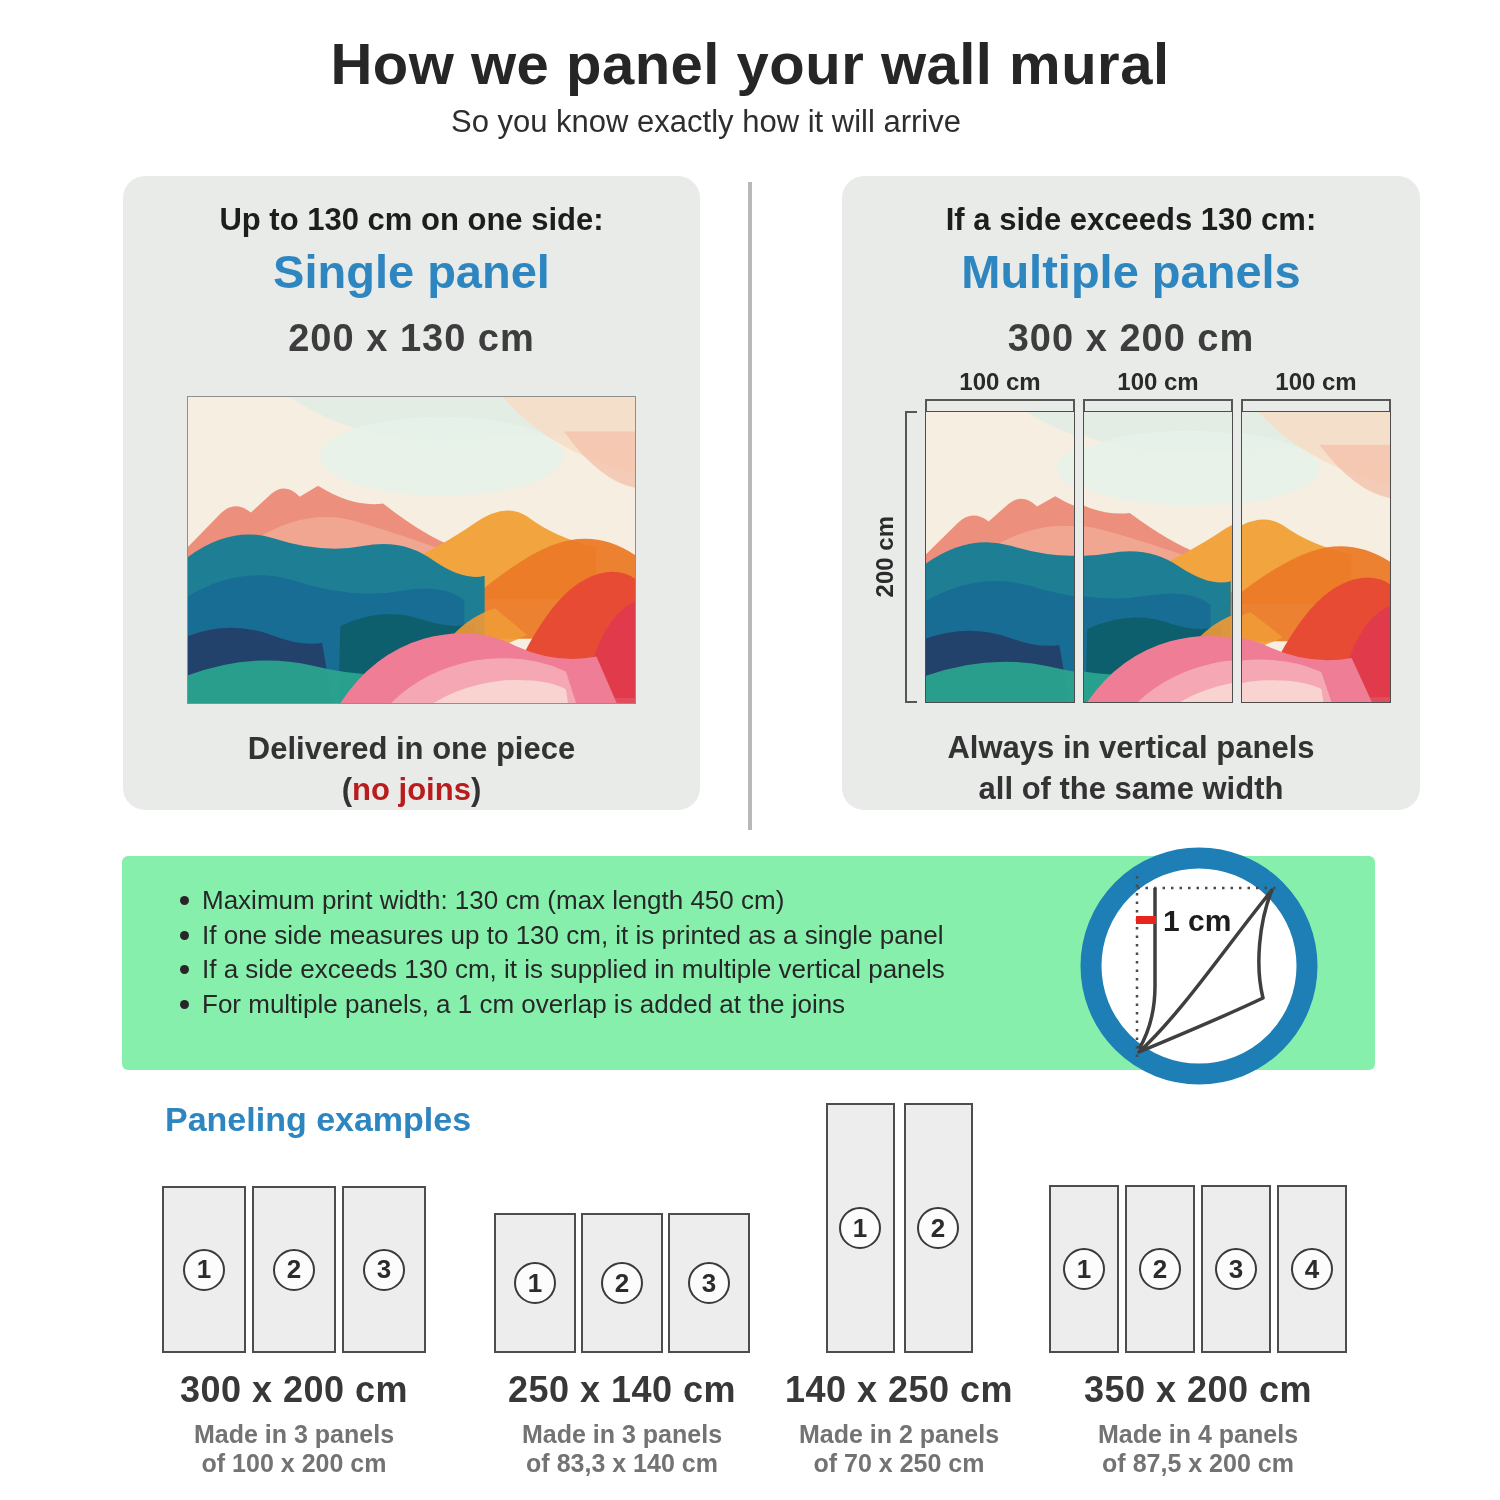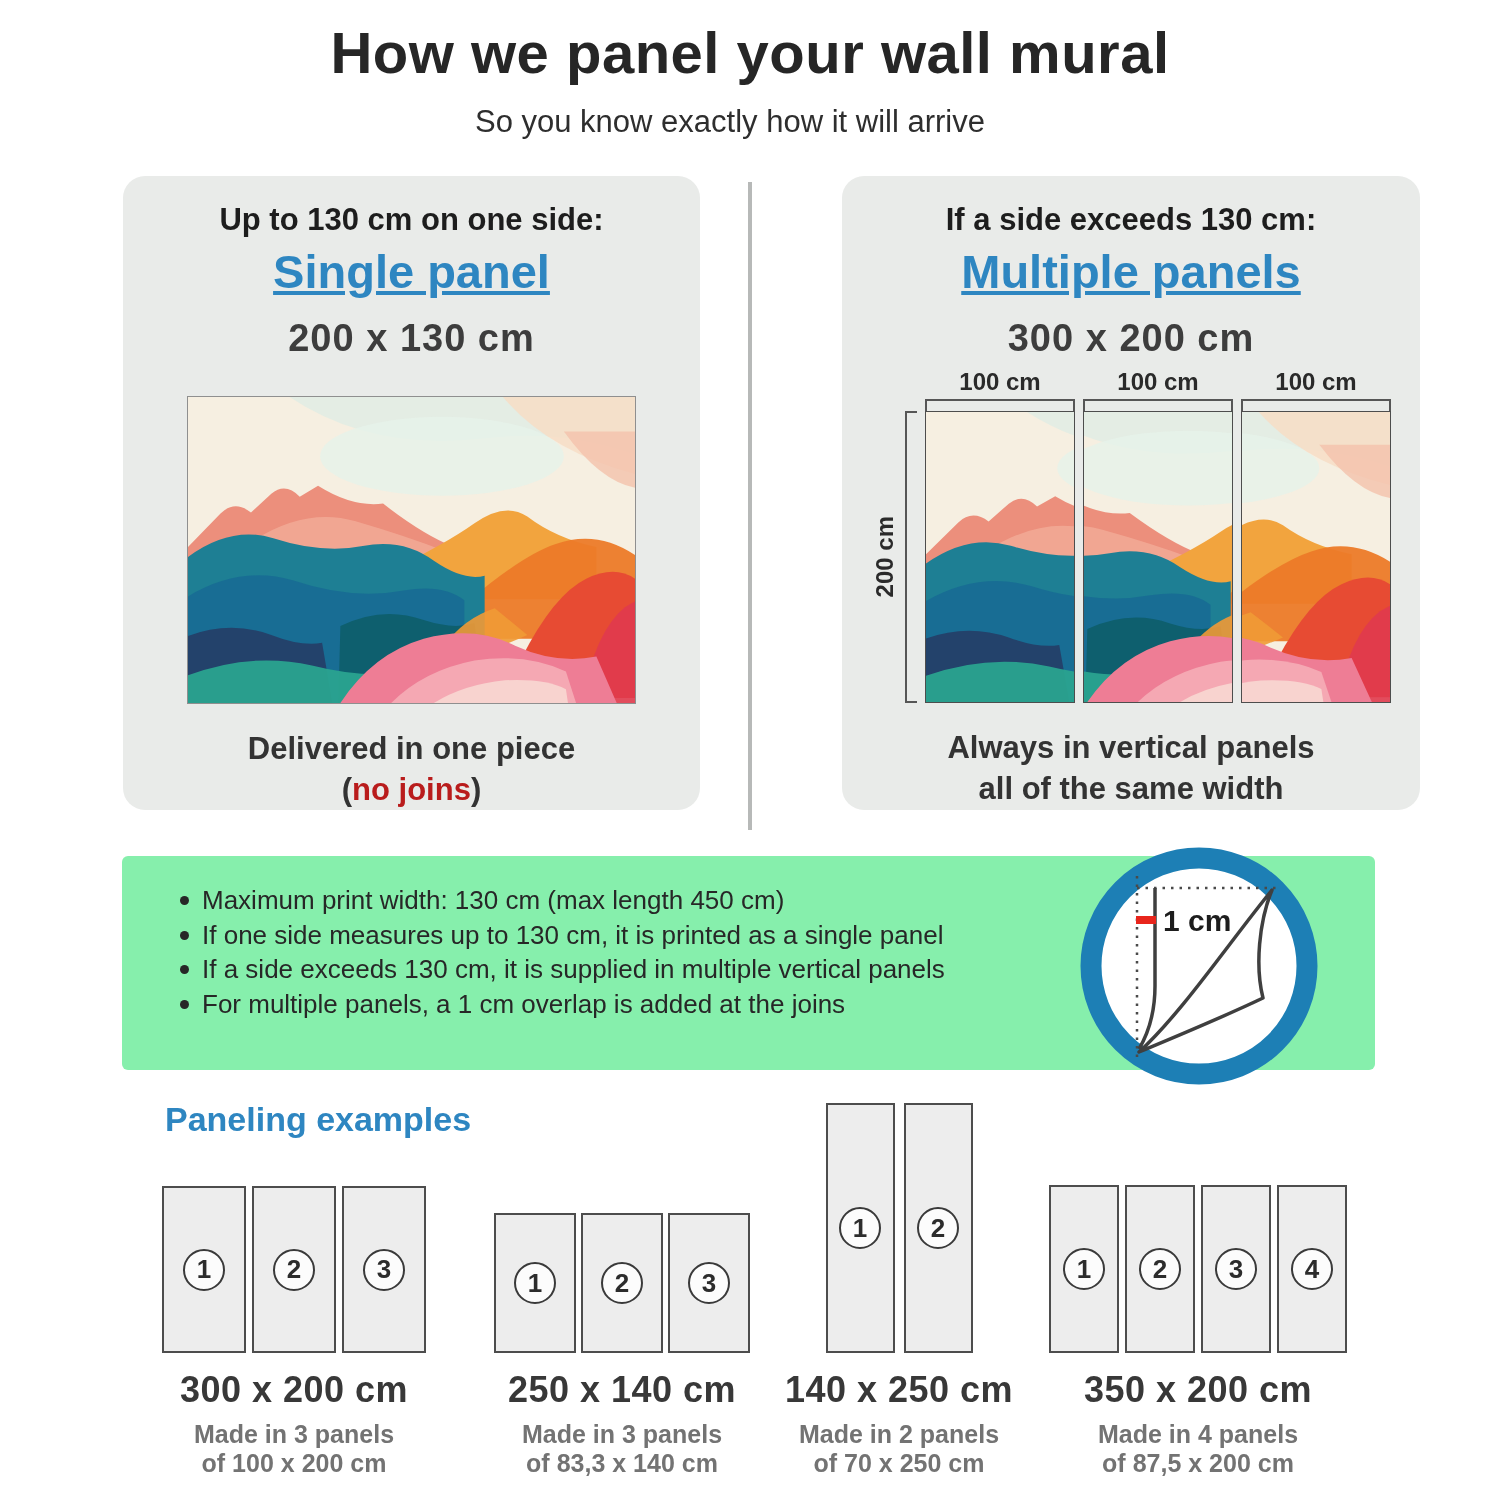--- a/index.html
+++ b/index.html
@@ -1,32 +1,32 @@
 <!DOCTYPE html>
 <html><head>
 <meta charset="utf-8">
 <style>
   html,body{margin:0;padding:0;background:#ffffff;}
   .canvas{
     position:relative;width:1500px;height:1500px;background:#ffffff;overflow:hidden;
     font-family:"Liberation Sans", sans-serif;color:#2b2b2b;
   }
   
-  .title{position:absolute;top:19px;left:0;width:1500px;text-align:center;
+  .title{position:absolute;top:30px;left:0;width:1500px;text-align:center;
     font-size:58px;font-weight:800;color:#262626;letter-spacing:.5px;}
   .subtitle{position:absolute;top:104px;left:0;width:1412px;text-align:center;
-    font-size:31px;font-weight:500;color:#2e2e2e;padding-left:24px;}
+    font-size:31px;font-weight:500;color:#2e2e2e;}
   
   .card{position:absolute;top:176px;height:634px;background:#e9ebe9;border-radius:22px;
     display:flex;flex-direction:column;align-items:center;}
   .card-left{left:123px;width:577px;}
   .card-right{left:822px;width:578px;margin-left:20px;}
   .divider{position:absolute;left:748px;top:182px;width:4px;height:648px;background:#b7b9b8;}
   .cond{margin-top:26px;font-size:31px;font-weight:700;color:#1d1d1d;}
-  .panel-name{margin-top:6px;font-size:47px;font-weight:800;color:#2e86c1;text-decoration:underline;}
+  .panel-name{margin-top:6px;font-size:47px;font-weight:800;color:#2e86c1;}
   .size-label{margin-top:18px;font-size:38px;font-weight:800;color:#3d3d3d;letter-spacing:1px;}
   .card-footer{text-align:center;font-size:31px;font-weight:600;color:#333;line-height:41px;}
   .card-left .card-footer{margin-top:24px;}
   .card-right .card-footer{margin-top:24px;}
   .joins-hl{color:#b91c1c;font-weight:800;}
   
   .mural-single{margin-top:36px;width:447px;height:310px;border:1px solid #8f8f8f;display:block;}
   
   .m-diagram{margin-top:8px;display:grid;grid-template-columns:46px 466px;column-gap:8px;}
   .width-labels{grid-column:2;display:flex;gap:8px;}

